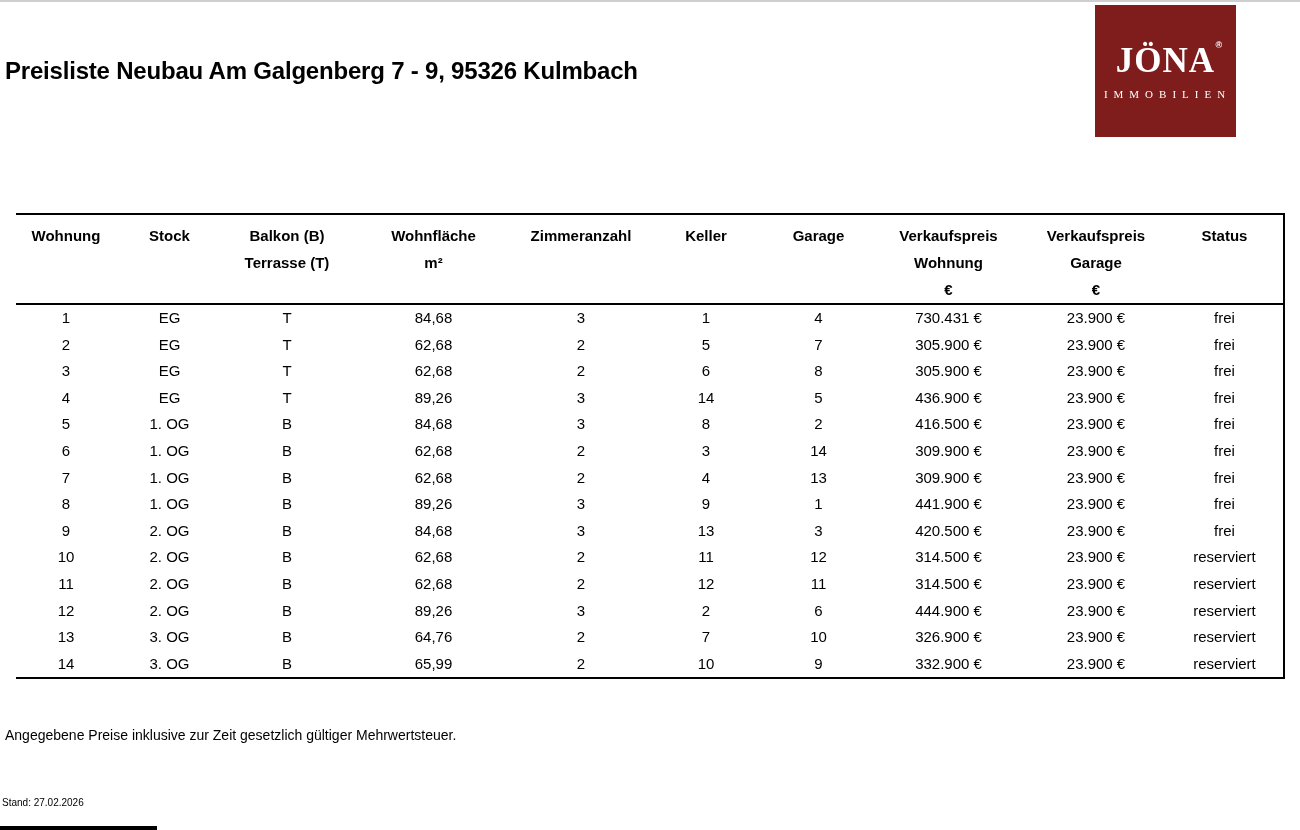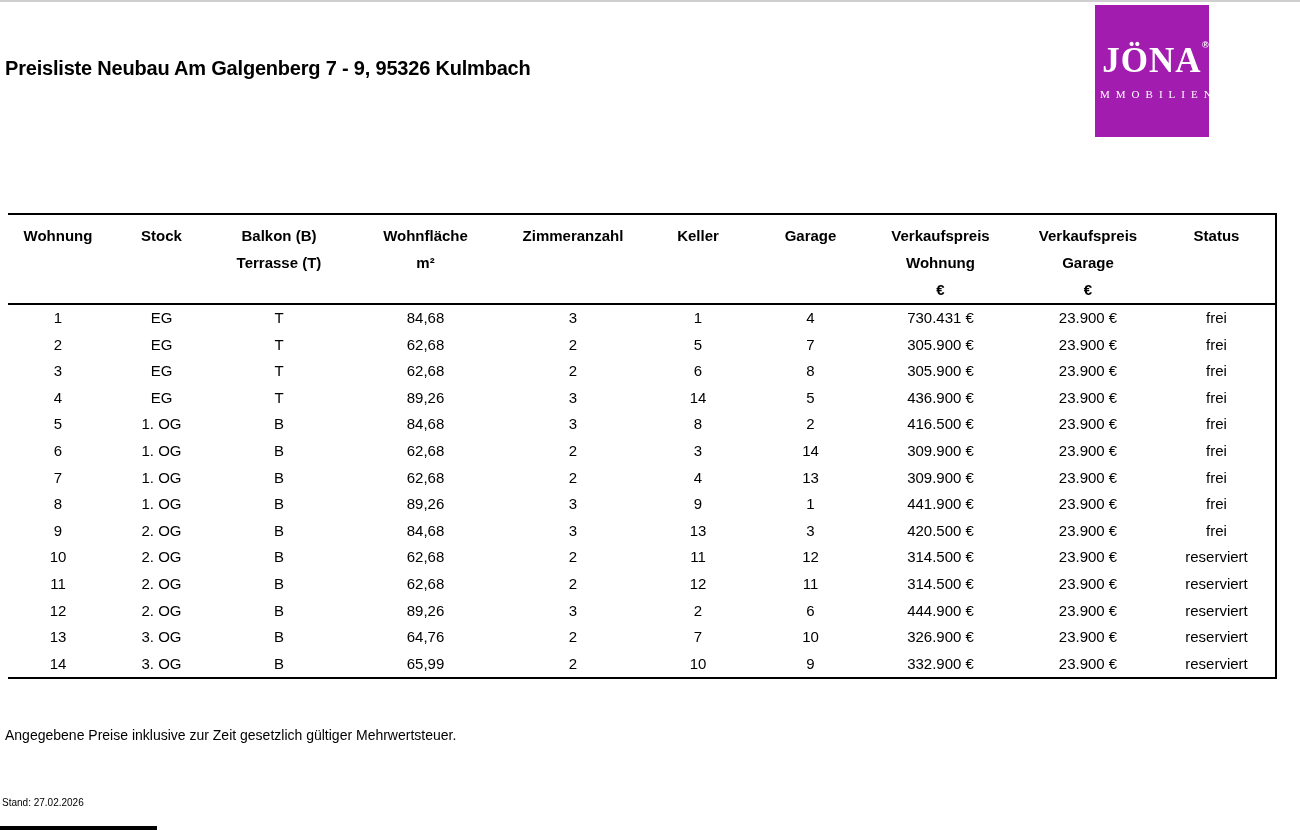--- a/index.html
+++ b/index.html
@@ -3,41 +3,41 @@
 <meta charset="utf-8">
 <style>
   * { margin: 0; padding: 0; box-sizing: border-box; }
   html, body { width: 1300px; height: 830px; background: #ffffff; overflow: hidden; }
   body { font-family: "Liberation Sans", sans-serif; color: #000; position: relative; }
 
   .top-edge-line { position: absolute; left: 0; top: 0; width: 1300px; height: 2px; background: #cfcfcf; }
 
   .doc-title {
     position: absolute; left: 5px; top: 57px;
-    font-size: 20px; font-weight: bold; letter-spacing: -0.2px;
+    font-size: 24px; font-weight: bold; letter-spacing: -0.2px;
     white-space: nowrap;
   }
 
   .logo {
-    position: absolute; left: 1095px; top: 5px; width: 114px; height: 132px;
-    background: #a21caf; color: #ffffff;
+    position: absolute; left: 1095px; top: 5px; width: 141px; height: 132px;
+    background: #7f1d1d; color: #ffffff;
     display: flex; flex-direction: column; align-items: center; justify-content: center;
   }
   .logo-name {
     font-family: "Liberation Serif", serif; font-weight: bold;
     font-size: 35px; letter-spacing: 1px; line-height: 1; position: relative;
   }
   .logo-reg { font-size: 9px; position: absolute; top: -2px; right: -8px; font-family: "Liberation Sans", sans-serif; }
   .logo-sub {
     font-family: "Liberation Serif", serif;
     font-size: 11px; letter-spacing: 6px; margin-top: 10px; margin-left: 4px;
   }
 
   table.price-table {
-    position: absolute; left: 8px; top: 213px; width: 1240px;
+    position: absolute; left: 16px; top: 213px; width: 1240px;
     border-collapse: collapse; table-layout: fixed;
     border-top: 2px solid #000; border-bottom: 2px solid #000; border-right: 2px solid #000;
     border-left: none;
     font-size: 15px;
   }
   table.price-table thead tr { height: 84px; border-bottom: 2px solid #000; }
   table.price-table th {
     vertical-align: top; text-align: center; font-weight: bold;
     padding-top: 7px; line-height: 27px; font-size: 15px;
   }

